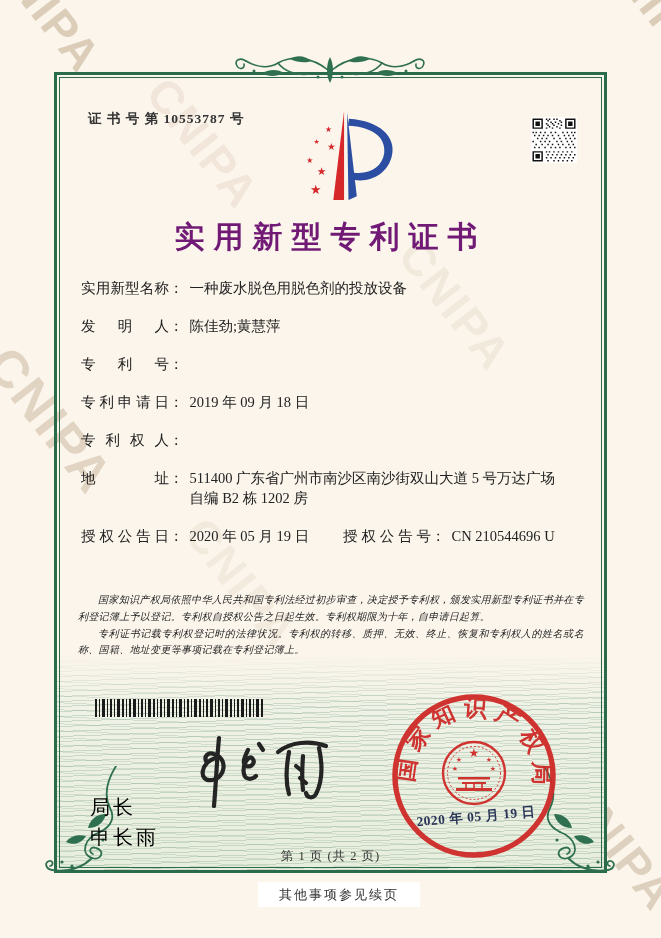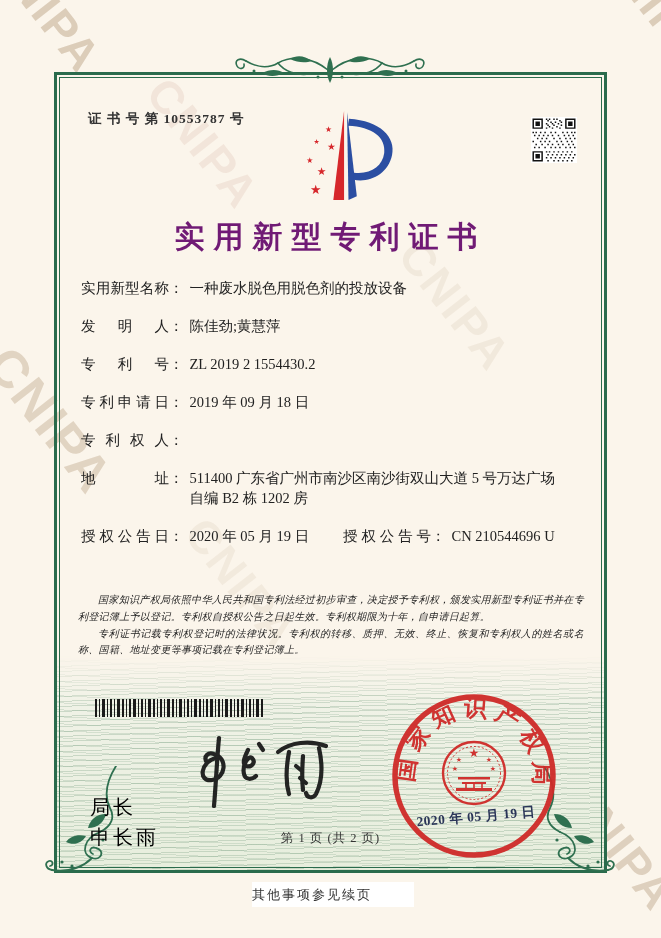--- a/index.html
+++ b/index.html
@@ -47,24 +47,24 @@
   .legal{position:absolute;left:78px;top:544px;width:506px;font-size:10px;line-height:1.68;
          text-align:justify;font-style:italic;color:#262626;margin-top:48px;}
   .legal p{margin:0;text-indent:2em;letter-spacing:.3px;}
   .barcode{position:absolute;left:95px;top:699px;}
   .signer{position:absolute;left:90px;top:792px;font-family:"Liberation Sans","DejaVu Sans",sans-serif;
           font-size:20px;color:#000000;letter-spacing:3px;line-height:30px;}
   .signature{position:absolute;left:186px;top:728px;}
   .seal{position:absolute;left:388px;top:690px;opacity:.95;}
   .seal-date{position:absolute;left:398px;top:808px;width:156px;text-align:center;font-size:13.5px;
              color:#2a3558;transform:rotate(-5deg);letter-spacing:.5px;font-weight:600;}
-  .pageinfo{position:absolute;left:57px;top:830px;width:547px;text-align:center;
+  .pageinfo{position:absolute;left:57px;top:848px;width:547px;text-align:center;
             font-size:12.5px;color:#333;letter-spacing:1px;}
-  .contnote{position:absolute;left:252px;top:882px;width:162px;height:25px;background:#fff;
-            line-height:25px;font-size:13px;letter-spacing:2px;color:#333;}
+  .contnote{position:absolute;left:258px;top:882px;width:162px;height:25px;background:#fff;
+            text-align:center;line-height:25px;font-size:13px;letter-spacing:2px;color:#333;}
 </style>
 </head>
 <body>
 
 <div class="page">
 
   <div class="wm wm1">CNIPA</div>
   <div class="wm wm2">CNIPA</div>
   <div class="wm wm3">CNIPA</div>
   <div class="wm wm4">CNIPA</div>
@@ -152,21 +152,20 @@
           <span class="fvalue">一种废水脱色用脱色剂的投放设备</span>
       </div>
       <div class="frow">
         <span class="flabel">发明人</span>
           <span class="fcolon">：</span>
           <span class="fvalue">陈佳劲;黄慧萍</span>
       </div>
       <div class="frow">
         <span class="flabel">专利号</span>
           <span class="fcolon">：</span>
-          <span class="fvalue">ZL 2019 2 1554430.2</span>
       </div>
       <div class="frow">
         <span class="flabel">专利申请日</span>
           <span class="fcolon">：</span>
           <span class="fvalue">2019 年 09 月 18 日</span>
       </div>
       <div class="frow">
         <span class="flabel">专利权人</span>
           <span class="fcolon">：</span>
       </div>

